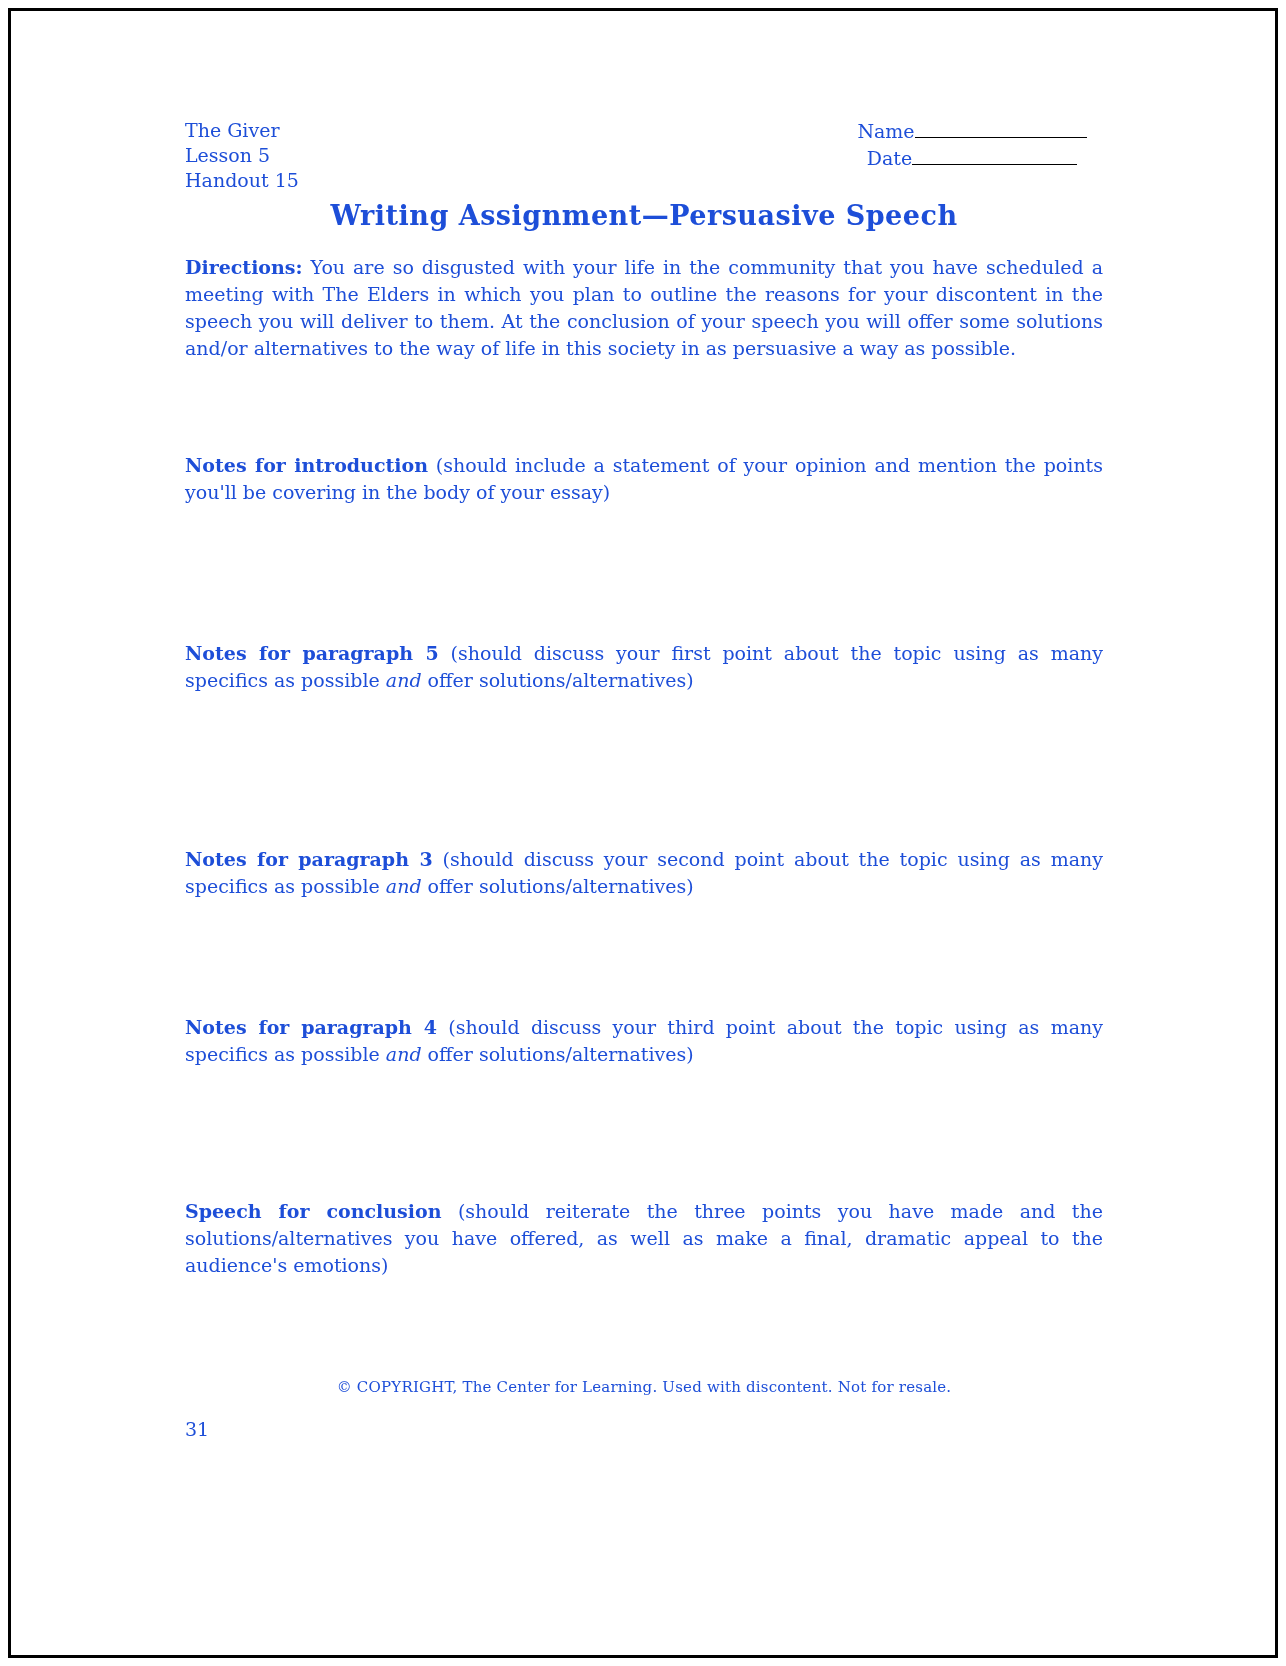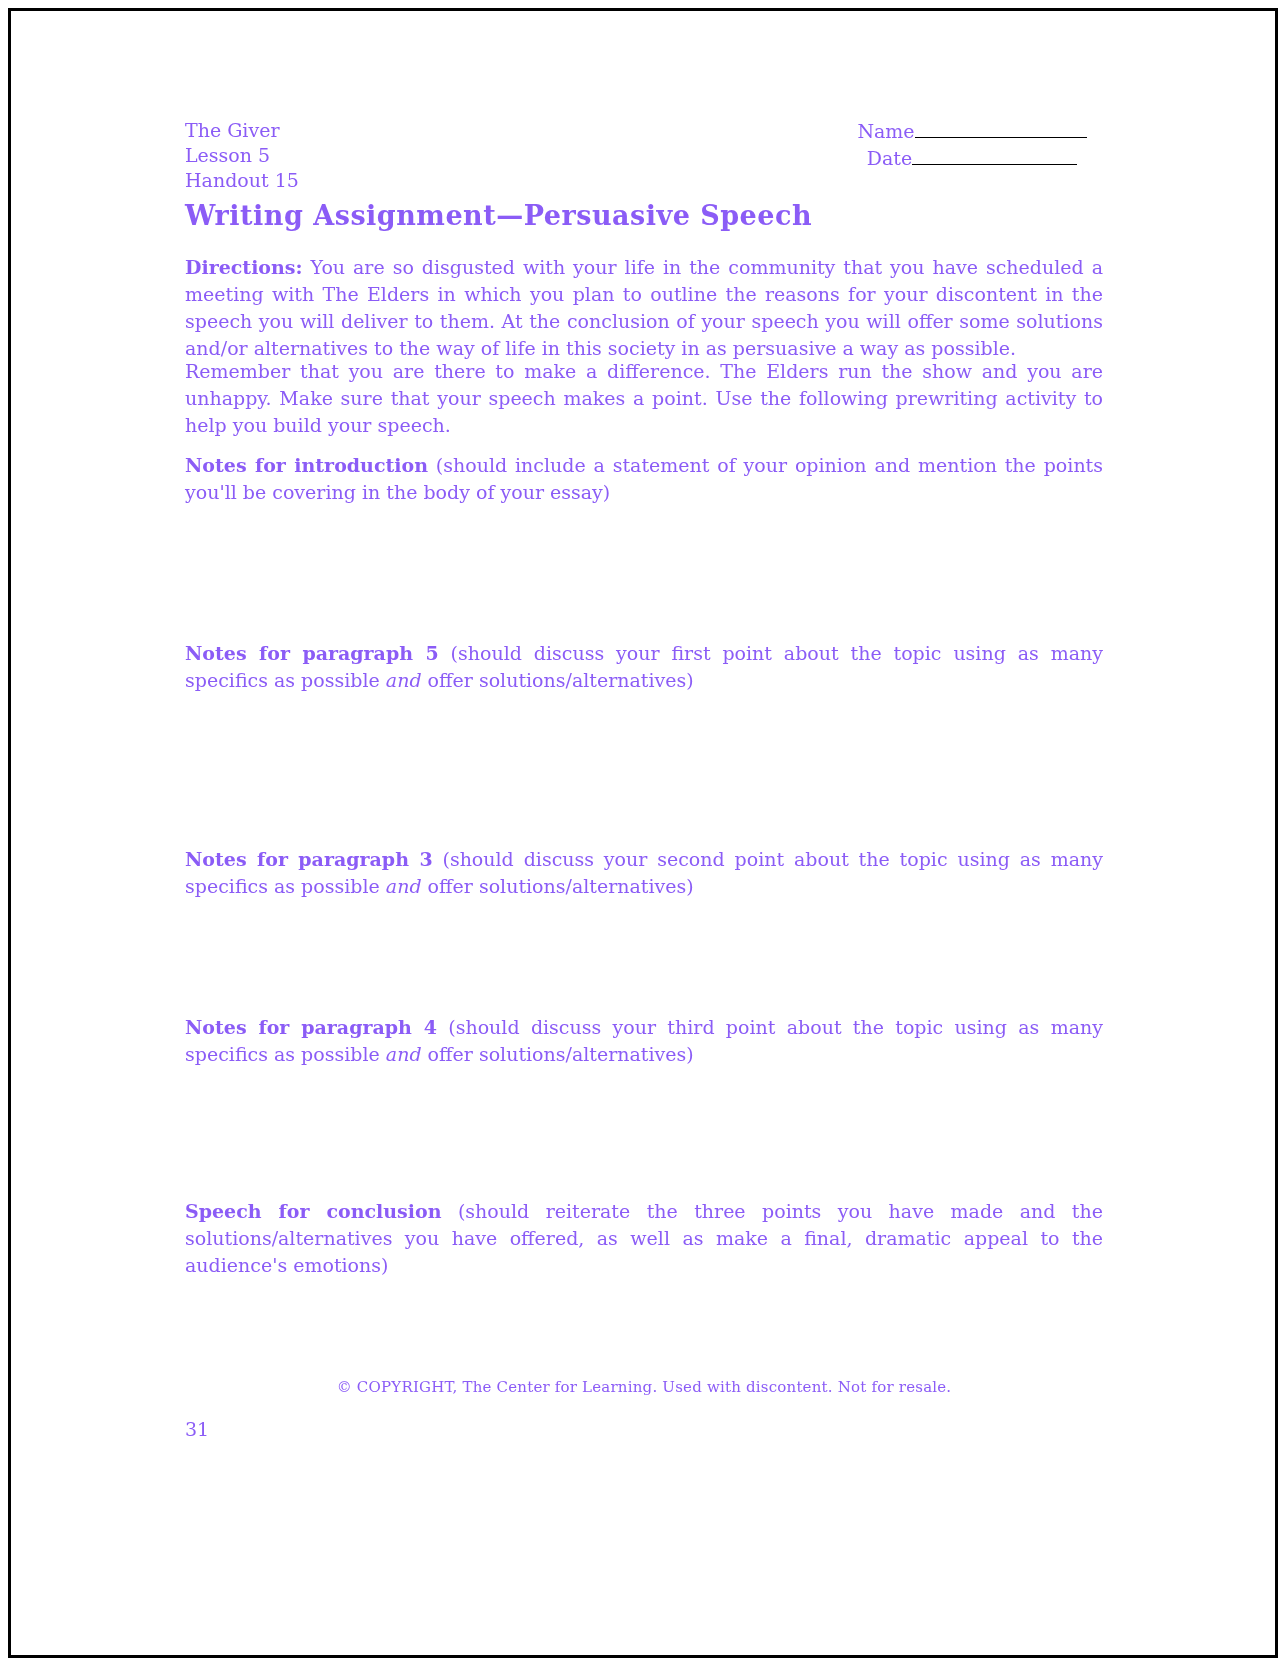--- a/index.html
+++ b/index.html
@@ -6,21 +6,21 @@
     margin: 0;
     padding: 0;
     background: #ffffff;
   }
   .page {
     position: relative;
     width: 1286px;
     height: 1666px;
     background: #ffffff;
     font-family: "DejaVu Serif", "Liberation Serif", serif;
-    color: #8b5cf6;
+    color: #1d4ed8;
     overflow: hidden;
   }
   .frame {
     position: absolute;
     left: 8px;
     top: 8px;
     right: 8px;
     bottom: 8px;
     border: 3px solid #000000;
     pointer-events: none;
@@ -47,21 +47,21 @@
     border-bottom: 1.6px solid #000;
     vertical-align: baseline;
   }
   .fill-name { width: 172px; }
   .fill-date { width: 165px; }
 
   .title {
     left: 185px;
     top: 200px;
     width: 918px;
-    text-align: left;
+    text-align: center;
     font-size: 27px;
     font-weight: bold;
     letter-spacing: 0.5px;
   }
 
   .para {
     left: 185px;
     width: 918px;
     font-size: 19px;
     line-height: 27px;
@@ -108,21 +108,20 @@
       <span>Date</span><span class="fill-line fill-date"></span>
     </div>
   </div>
 
   <div class="abs title">Writing Assignment—Persuasive Speech</div>
 
   <div class="abs para" style="top:254px">
     <span class="bold">Directions:</span><span> You are so disgusted with your life in the community that you have scheduled a meeting with The Elders in which you plan to outline the reasons for your discontent in the speech you will deliver to them. At the conclusion of your speech you will offer some solutions and/or alternatives to the way of life in this society in as persuasive a way as possible.</span>
   </div>
 
-  <div class="abs para" style="top:358px">Remember that you are there to make a difference. The Elders run the show and you are unhappy. Make sure that your speech makes a point. Use the following prewriting activity to help you build your speech.</div>
 
   <div class="abs para" style="top:452px">
     <span class="lead">Notes for introduction</span><span> (should include a statement of your opinion and mention the points you'll be covering in the body of your essay)</span><em></em><span></span>
   </div>
 
   <div class="abs para" style="top:640px">
     <span class="lead">Notes for paragraph 5</span><span> (should discuss your first point about the topic using as many specifics as possible </span><em>and</em><span> offer solutions/alternatives)</span>
   </div>
 
   <div class="abs para" style="top:846px">

